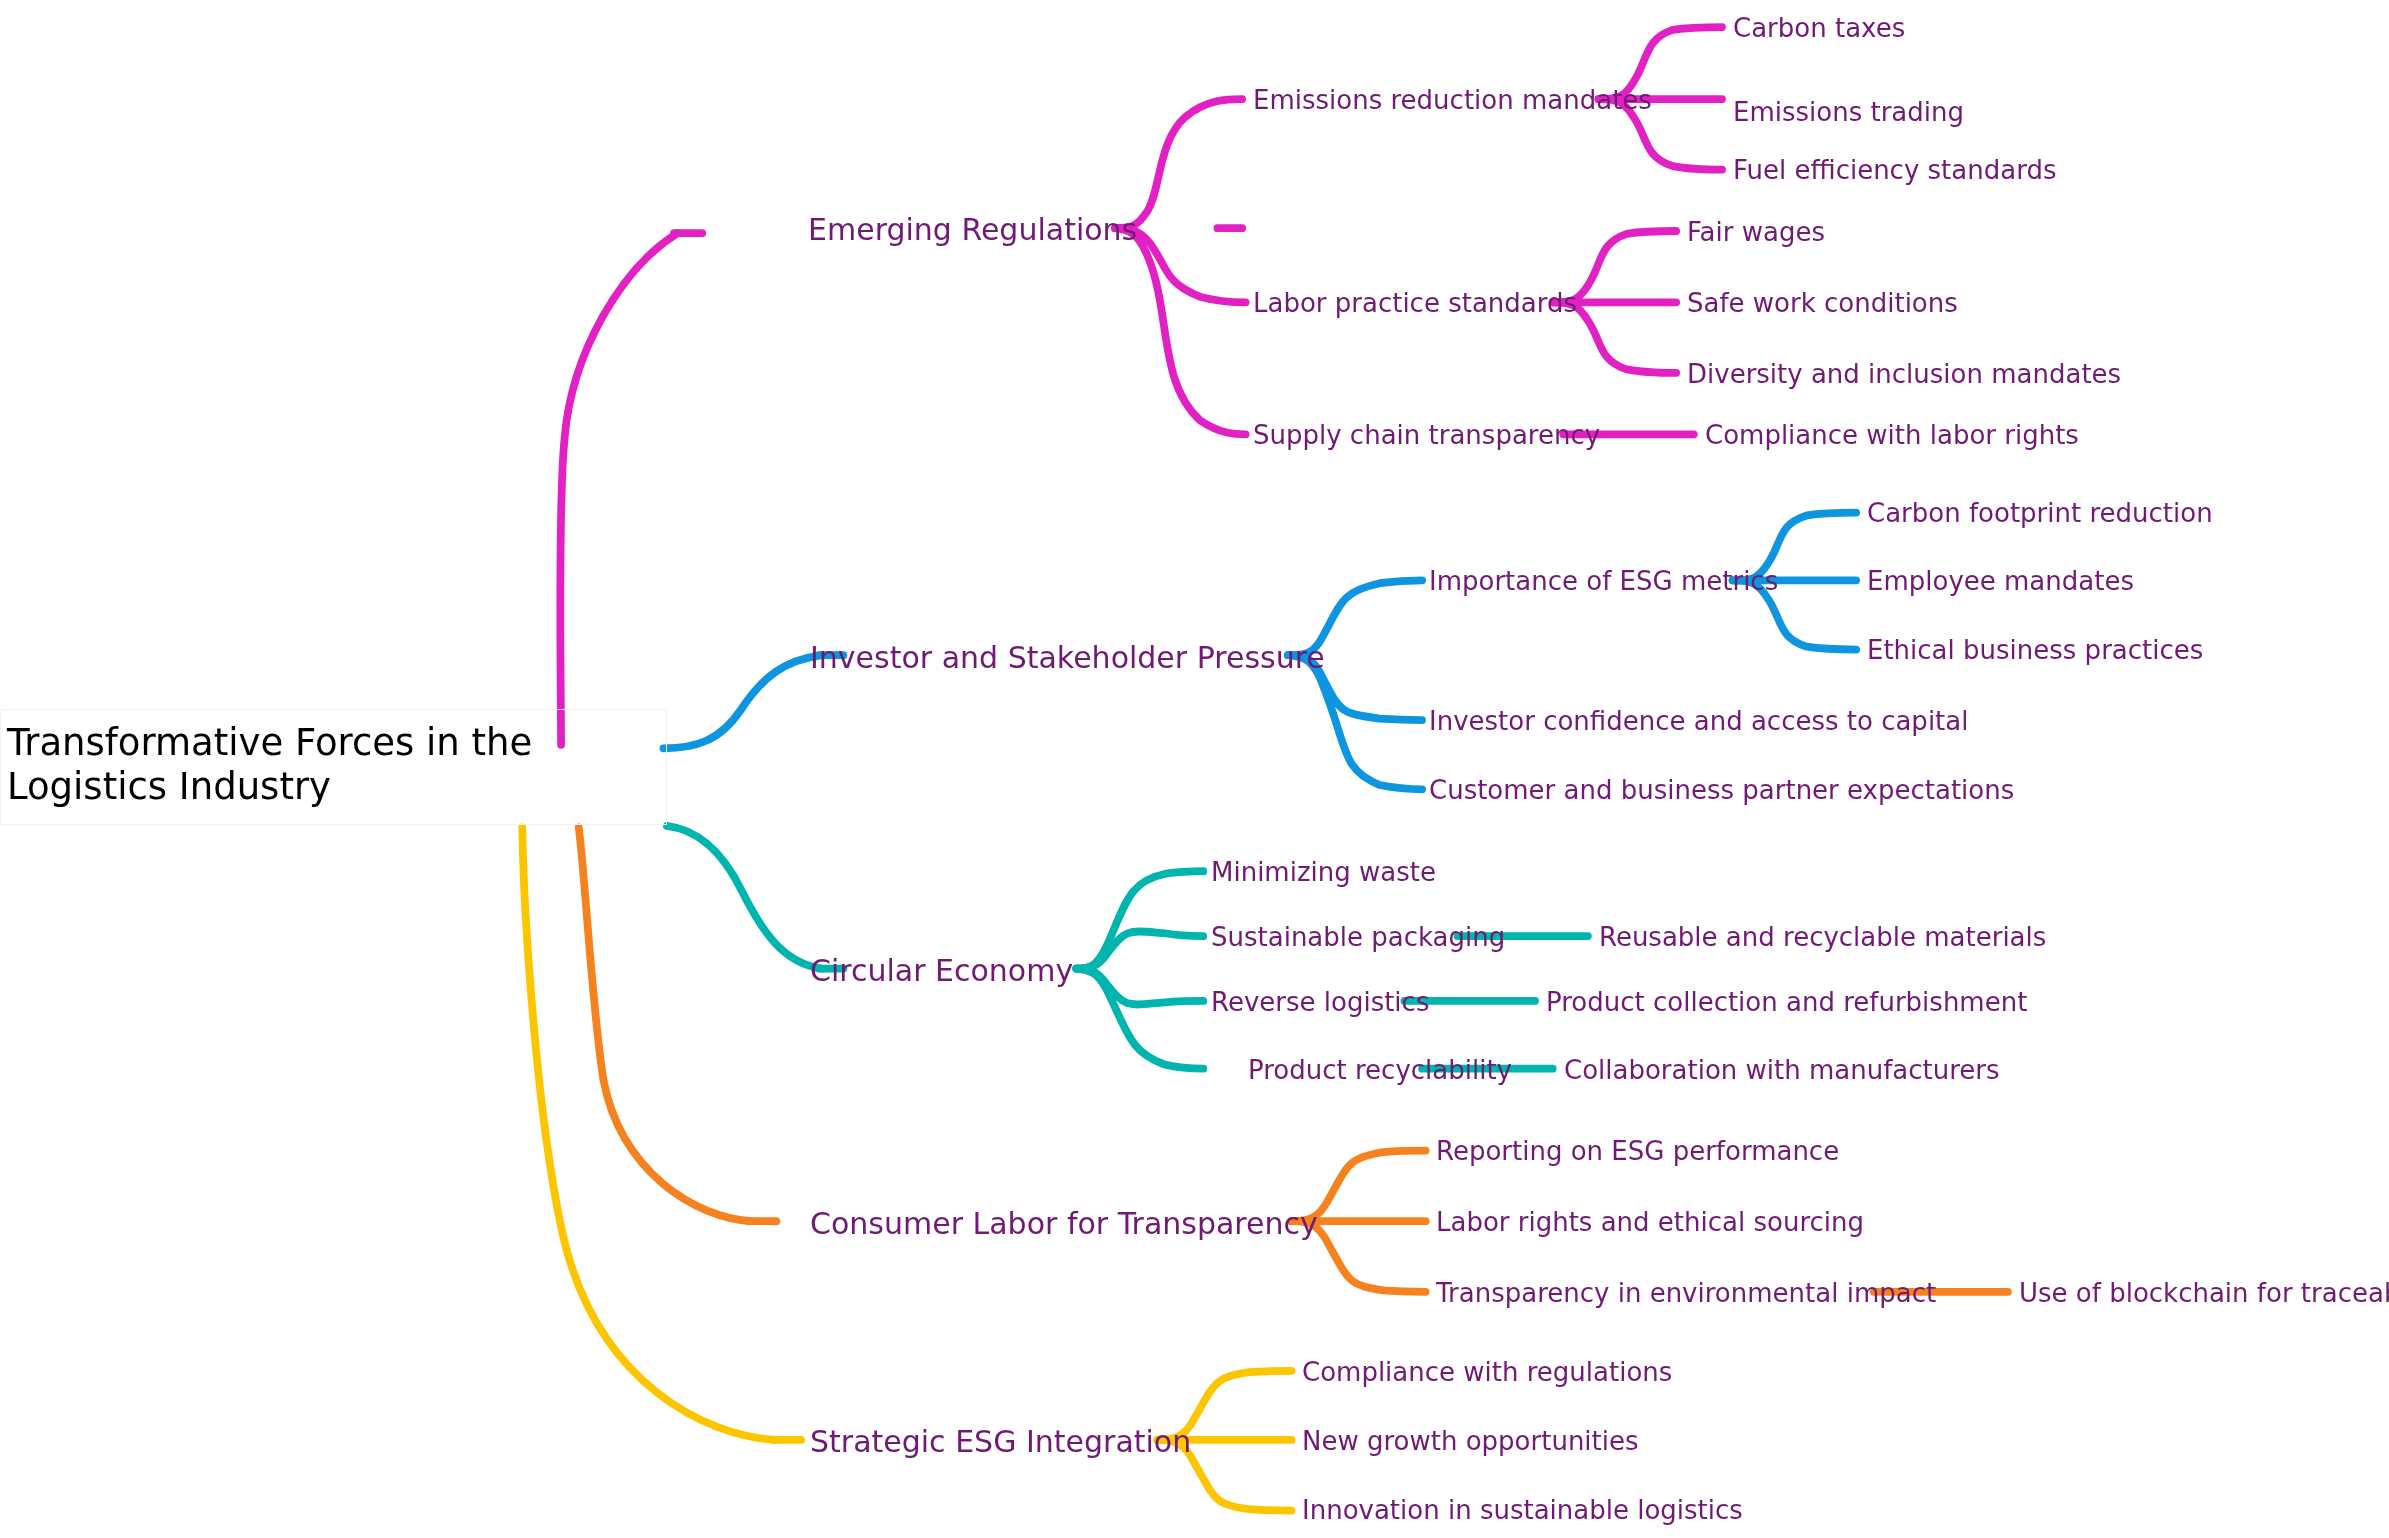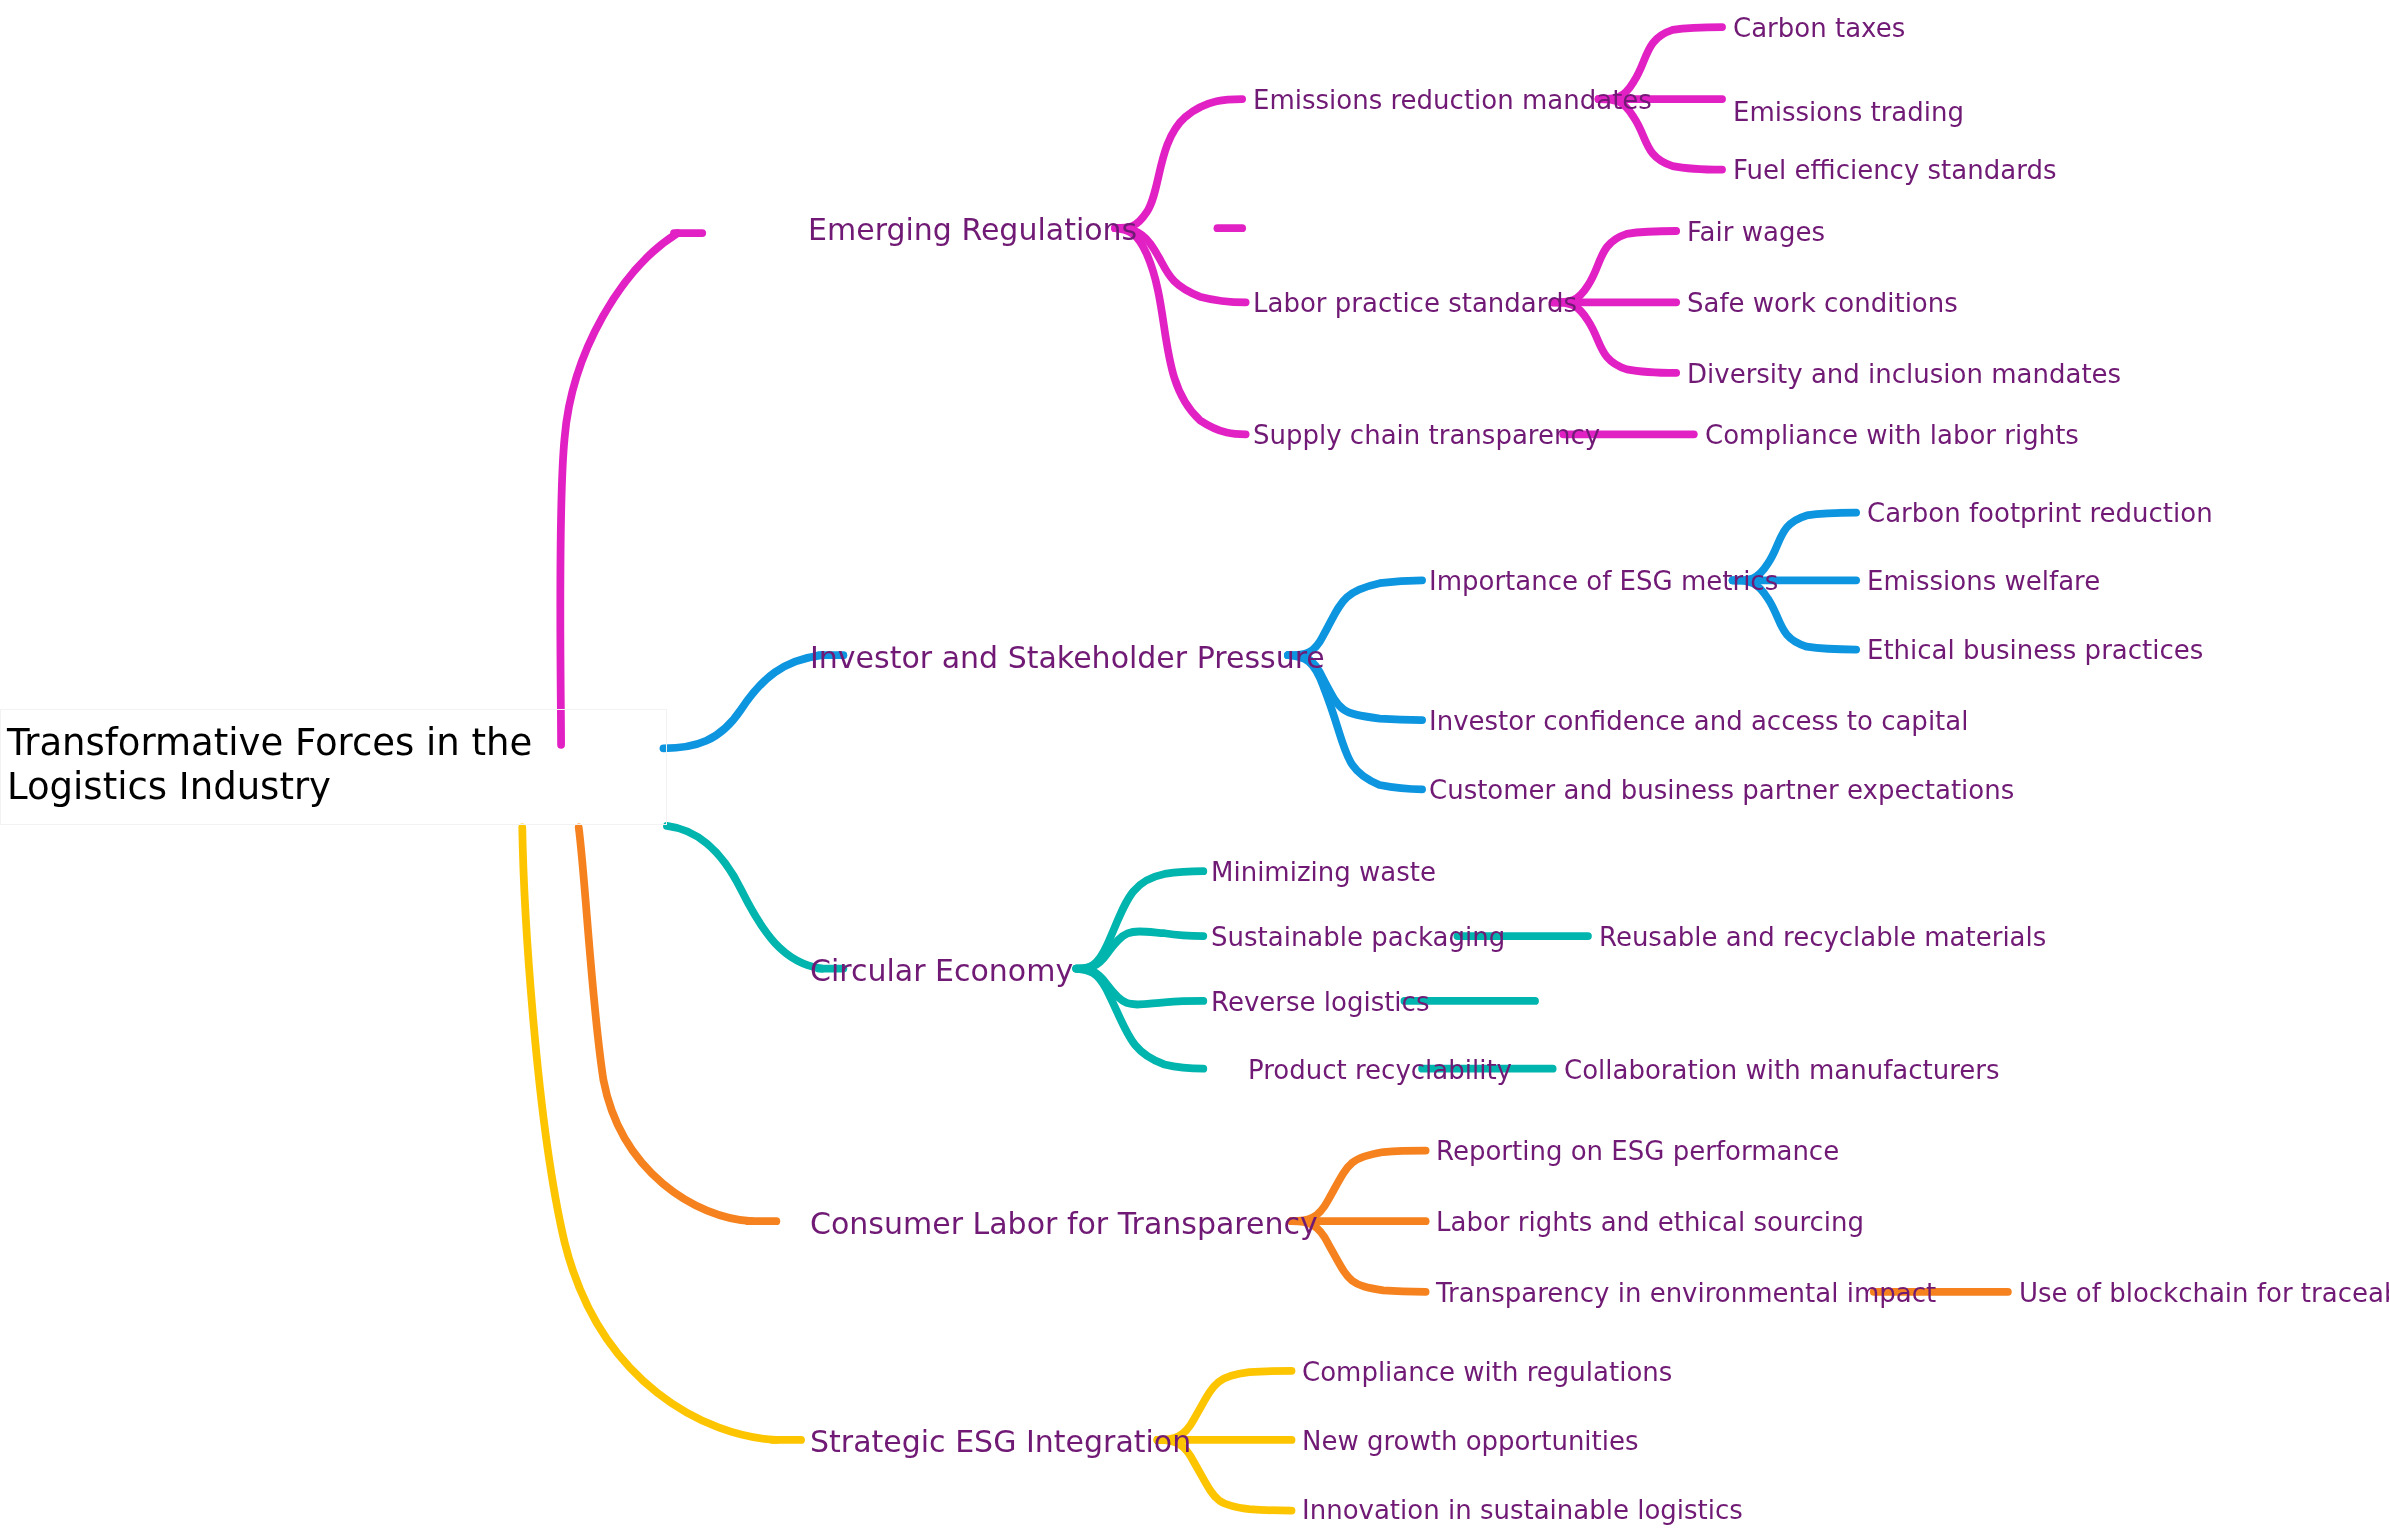--- a/index.html
+++ b/index.html
@@ -144,34 +144,35 @@
   <div class="node node-l3" style="left:1705px; top:420px;">Compliance with labor rights</div>
 
   <div class="node node-l2" style="left:1429px; top:566px;">Importance of ESG metrics</div>
 
   <div class="node node-l2" style="left:1429px; top:706px;">Investor confidence and access to capital</div>
 
   <div class="node node-l2" style="left:1429px; top:775px;">Customer and business partner expectations</div>
 
   <div class="node node-l3" style="left:1867px; top:498px;">Carbon footprint reduction</div>
 
-  <div class="node node-l3" style="left:1867px; top:566px;">Emissions welfare</div>
+  <div class="node node-l3" style="left:1867px; top:566px;">Employee mandates</div>
 
   <div class="node node-l3" style="left:1867px; top:635px;">Ethical business practices</div>
 
   <div class="node node-l2" style="left:1211px; top:857px;">Minimizing waste</div>
 
   <div class="node node-l2" style="left:1211px; top:922px;">Sustainable packaging</div>
 
   <div class="node node-l2" style="left:1211px; top:987px;">Reverse logistics</div>
 
   <div class="node node-l2" style="left:1211px; top:1055px;margin-left:37px;">Product recyclability</div>
 
   <div class="node node-l3" style="left:1599px; top:922px;">Reusable and recyclable materials</div>
 
+  <div class="node node-l3" style="left:1546px; top:987px;">Product collection and refurbishment</div>
 
   <div class="node node-l3" style="left:1564px; top:1055px;">Collaboration with manufacturers</div>
 
   <div class="node node-l2" style="left:1436px; top:1136px;">Reporting on ESG performance</div>
 
   <div class="node node-l2" style="left:1436px; top:1207px;">Labor rights and ethical sourcing</div>
 
   <div class="node node-l2" style="left:1436px; top:1278px;">Transparency in environmental impact</div>
 
   <div class="node node-l3" style="left:2019px; top:1278px;">Use of blockchain for traceability</div>

